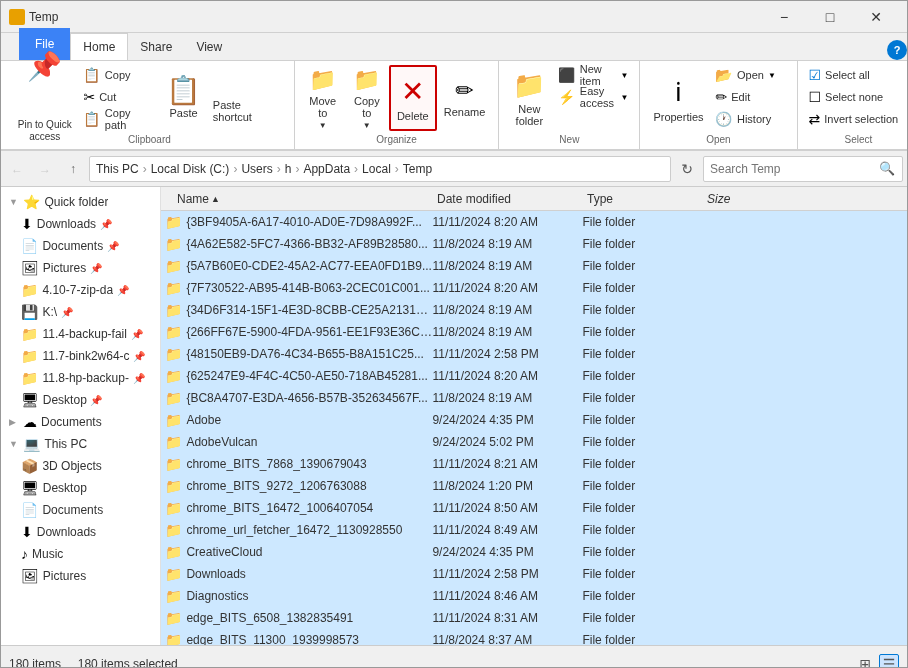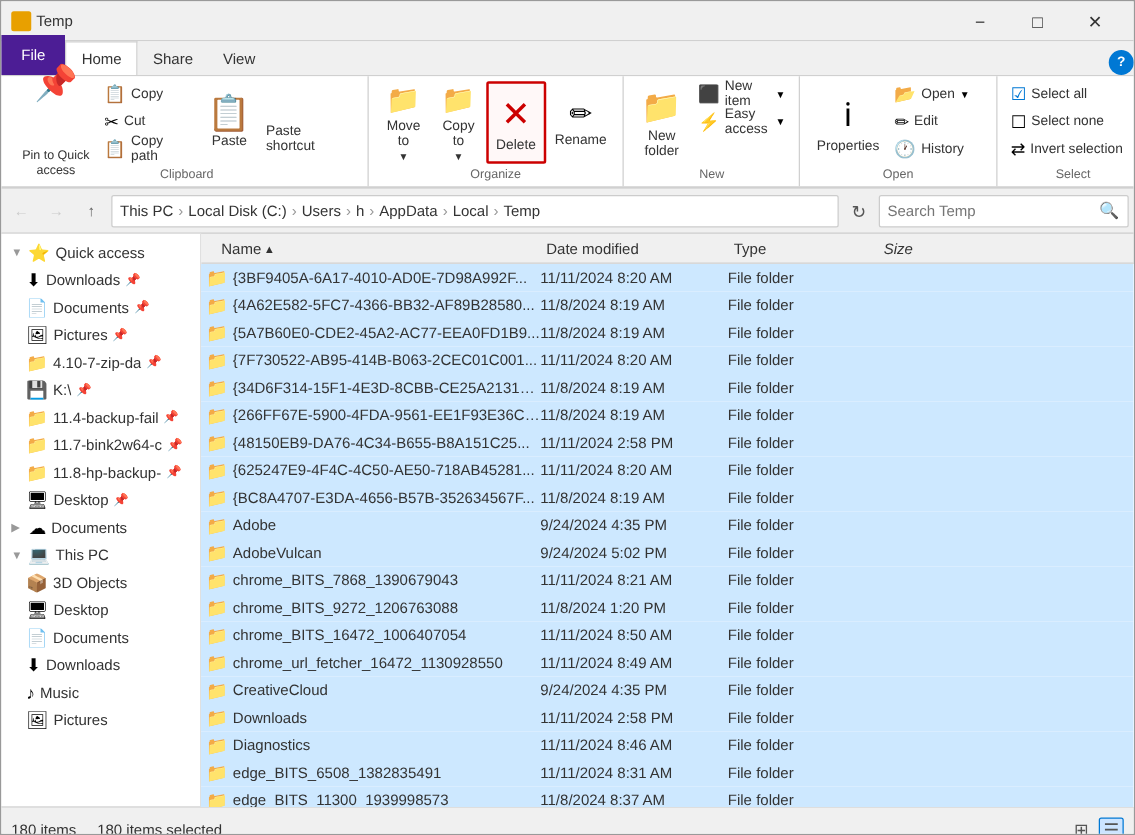--- a/index.html
+++ b/index.html
@@ -28,21 +28,21 @@
     }
     .ribbon-tab {
       padding: 4px 12px; cursor: pointer; font-size: 12px; color: #333;
       height: 100%; display: flex; align-items: center;
     }
     .ribbon-tab.active {
       background: white; color: #333;
       border-top: 1px solid #d0d0d0; border-left: 1px solid #d0d0d0; border-right: 1px solid #d0d0d0;
     }
     .ribbon-tab.file {
-      background: #4c1d95; color: white; padding: 16px 16px;
+      background: #3b82f6; color: white; padding: 16px 16px; margin-left: 18px;
     }
 
     
     .ribbon {
       background: white; display: flex; align-items: stretch;
       border-bottom: 2px solid #d0d0d0; padding: 0 4px; height: 90px;
       position: relative;
     }
     .ribbon-group {
       display: flex; flex-direction: column; align-items: center;
@@ -379,21 +379,21 @@
   </div>
 </div>
 
 <div class="main-area">
 
   <div class="sidebar">
 
     <div class="sidebar-item">
       <span class="expand-arrow">▼</span>
       <span class="sidebar-icon">⭐</span>
-      <span class="sidebar-label">Quick access</span>
+      <span class="sidebar-label">Quick folder</span>
     </div>
     <div class="sidebar-item sidebar-indent">
       <span class="sidebar-icon">⬇</span>
       <span class="sidebar-label">Downloads</span>
       <span class="sidebar-pin">📌</span>
     </div>
     <div class="sidebar-item sidebar-indent">
       <span class="sidebar-icon">📄</span>
       <span class="sidebar-label">Documents</span>
       <span class="sidebar-pin">📌</span>

